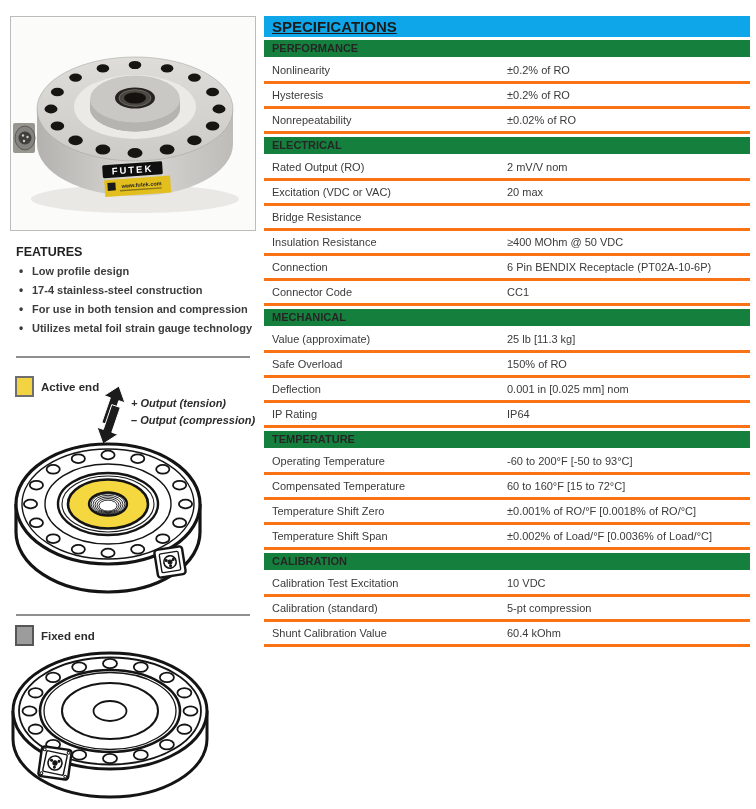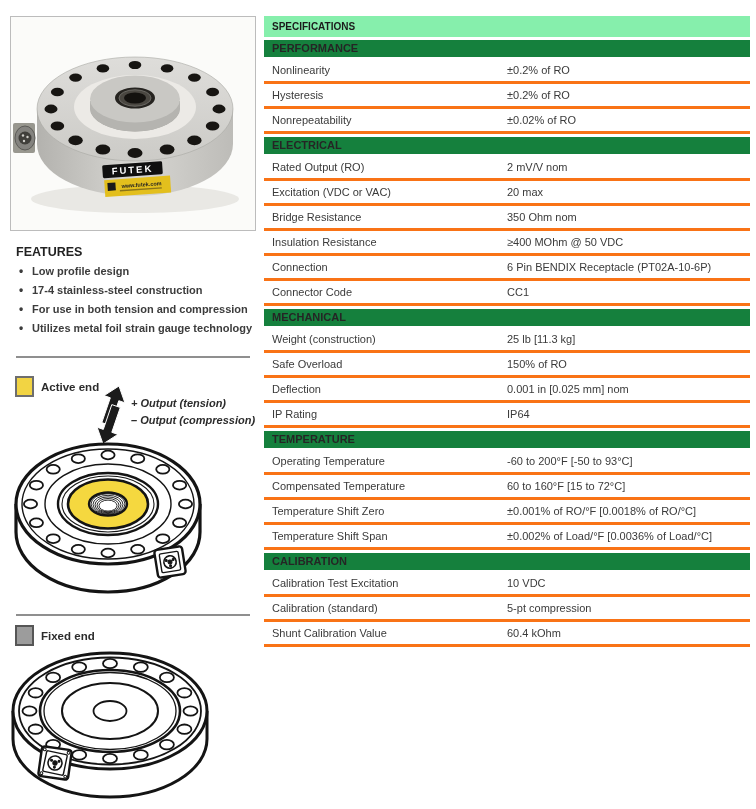--- a/index.html
+++ b/index.html
@@ -44,22 +44,22 @@
     position:absolute;left:131px;font-size:11px;font-weight:bold;color:#2c2c2c;white-space:nowrap;font-style:italic;
   }
   .output-tension{top:397px;}
   .output-compression{top:414px;}
   .diagram{position:absolute;}
   .diagram-active{left:10px;top:441px;}
   .diagram-fixed{left:8px;top:650px;}
   
   .spec-table{position:absolute;left:264px;top:16px;width:486px;}
   .spec-title{
-    height:21px;line-height:21px;background:#86efac;color:#1b1b1b;
-    font-size:10px;font-weight:bold;padding-left:8px;margin-bottom:2px;
+    height:21px;line-height:21px;background:#0ea5e9;color:#1b1b1b;
+    font-size:15px;font-weight:bold;padding-left:8px;margin-bottom:2px;text-decoration:underline;
   }
   .spec-section-header{
     margin-top:3px;margin-bottom:2px;height:17px;line-height:17px;background:#15803d;
     color:#252525;font-size:11px;font-weight:bold;padding-left:8px;
   }
   .spec-row{
     display:flex;height:22px;line-height:22px;border-bottom:3px solid #f97316;
     font-size:11px;color:#3a3a3a;white-space:nowrap;
   }
   .spec-row .spec-label{width:50%;padding-left:8px;box-sizing:border-box;}
@@ -267,37 +267,36 @@
         <div class="spec-row">
           <div class="spec-label">Rated Output (RO)</div>
           <div class="spec-value">2 mV/V nom</div>
         </div>
         <div class="spec-row">
           <div class="spec-label">Excitation (VDC or VAC)</div>
           <div class="spec-value">20 max</div>
         </div>
         <div class="spec-row">
           <div class="spec-label">Bridge Resistance</div>
-          <div class="spec-value">350 Ohm nom</div>
         </div>
         <div class="spec-row">
           <div class="spec-label">Insulation Resistance</div>
           <div class="spec-value">≥400 MOhm @ 50 VDC</div>
         </div>
         <div class="spec-row">
           <div class="spec-label">Connection</div>
           <div class="spec-value">6 Pin BENDIX Receptacle (PT02A-10-6P)</div>
         </div>
         <div class="spec-row">
           <div class="spec-label">Connector Code</div>
           <div class="spec-value">CC1</div>
         </div>
         <div class="spec-section-header">MECHANICAL</div>
         <div class="spec-row">
-          <div class="spec-label">Weight (construction)</div>
+          <div class="spec-label">Value (approximate)</div>
           <div class="spec-value">25 lb [11.3 kg]</div>
         </div>
         <div class="spec-row">
           <div class="spec-label">Safe Overload</div>
           <div class="spec-value">150% of RO</div>
         </div>
         <div class="spec-row">
           <div class="spec-label">Deflection</div>
           <div class="spec-value">0.001 in [0.025 mm] nom</div>
         </div>

